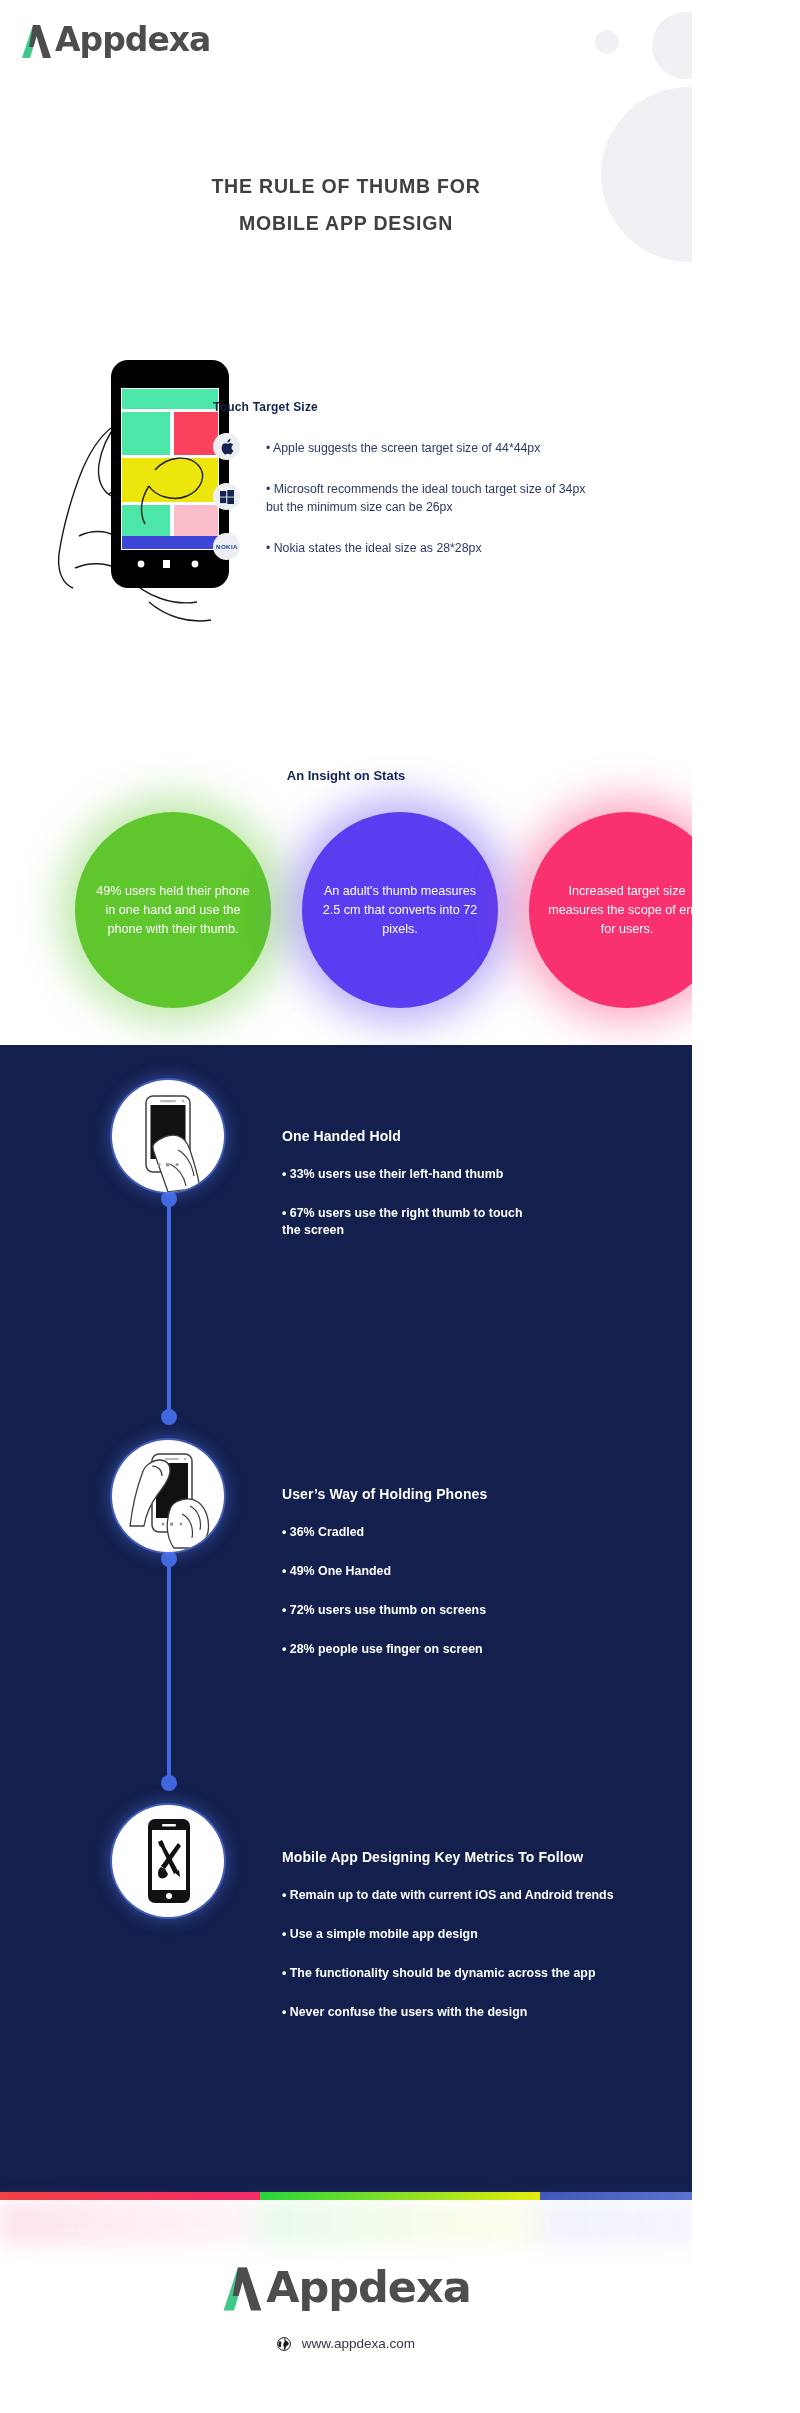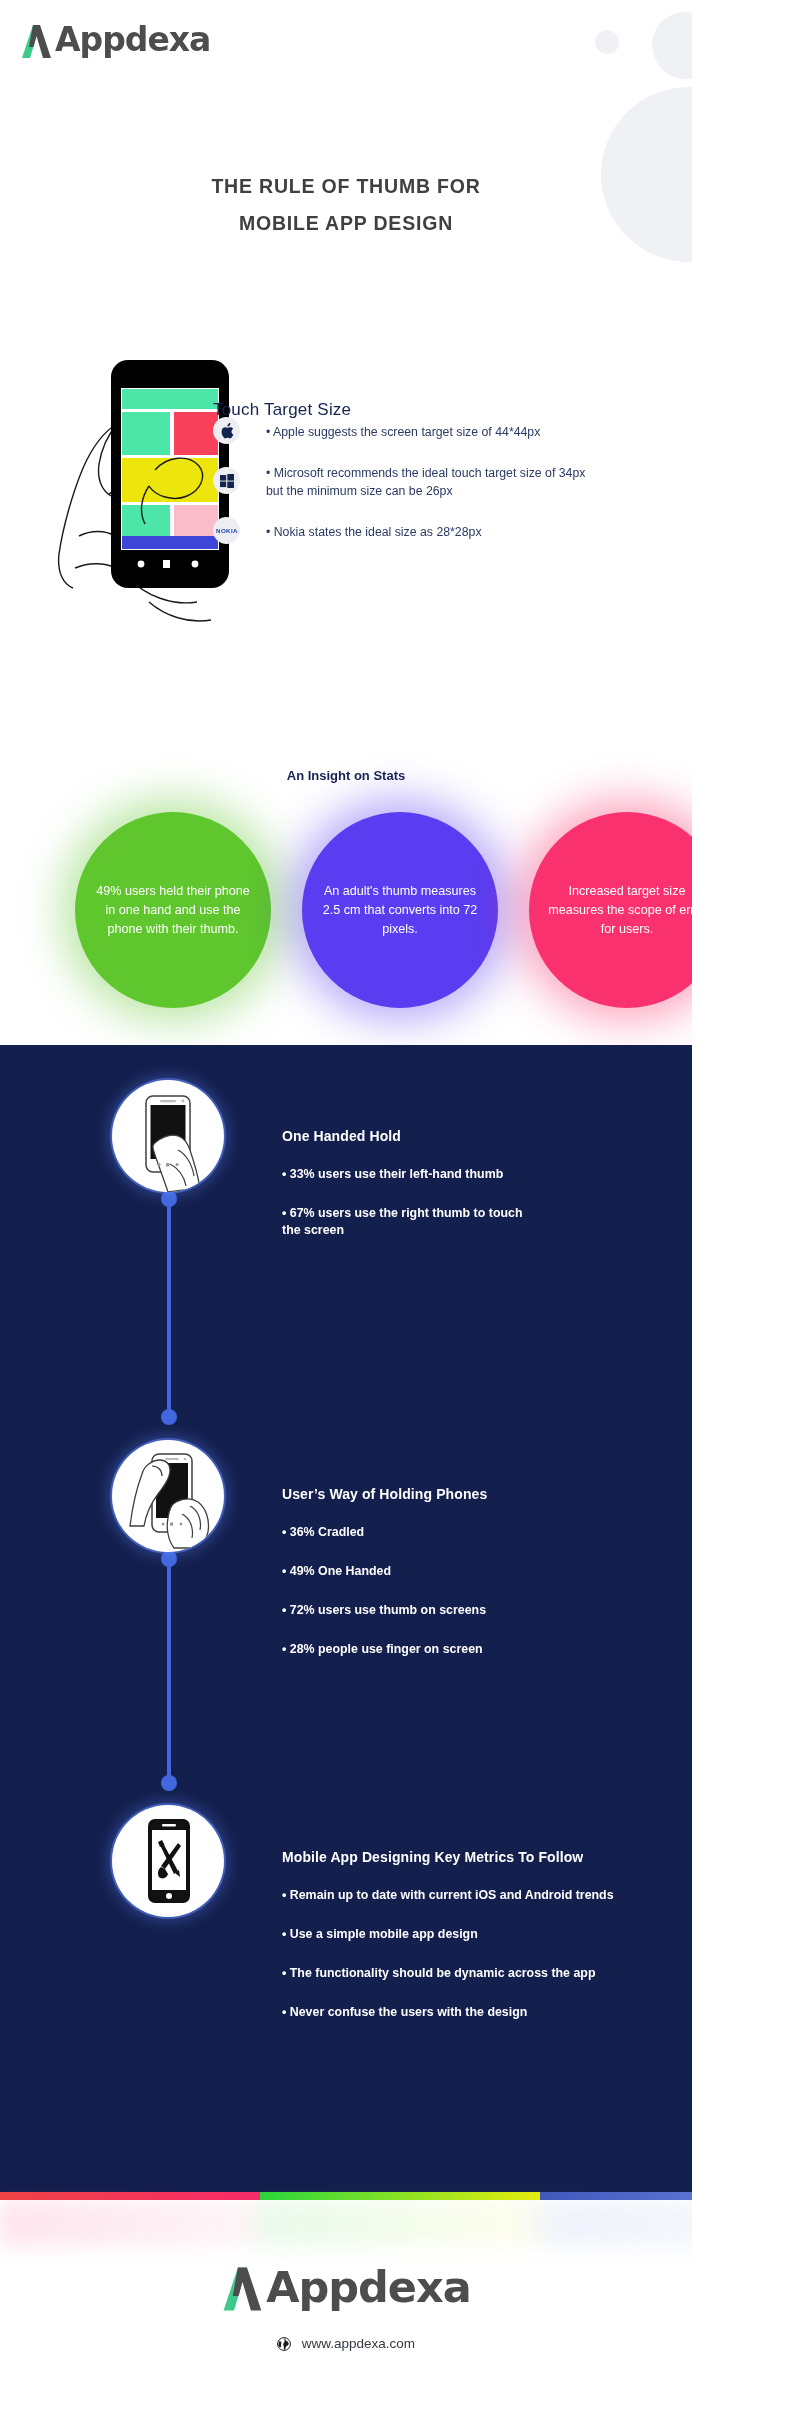--- a/index.html
+++ b/index.html
@@ -47,22 +47,22 @@
     letter-spacing:0.8px;
     line-height:37px;
   }
 
   
   .phone-illus{position:absolute;left:55px;top:340px;width:190px;height:300px;}
 
   
   .tts{position:absolute;left:213px;top:400px;width:580px;}
   .tts-head{
-    color:#152350;font-weight:normal;font-size:17px;
-    letter-spacing:0.2px;
+    color:#152350;font-weight:bold;font-size:12px;
+    margin-bottom:22px;letter-spacing:0.2px;
   }
   .tts-row{display:flex;align-items:center;margin-bottom:20px;}
   .brand-circle{
     width:27px;height:27px;border-radius:50%;
     background:#eceef1;flex:0 0 27px;
     display:flex;align-items:center;justify-content:center;
     margin-top:-3px;
   }
   .tts-text{
     margin-left:26px;

